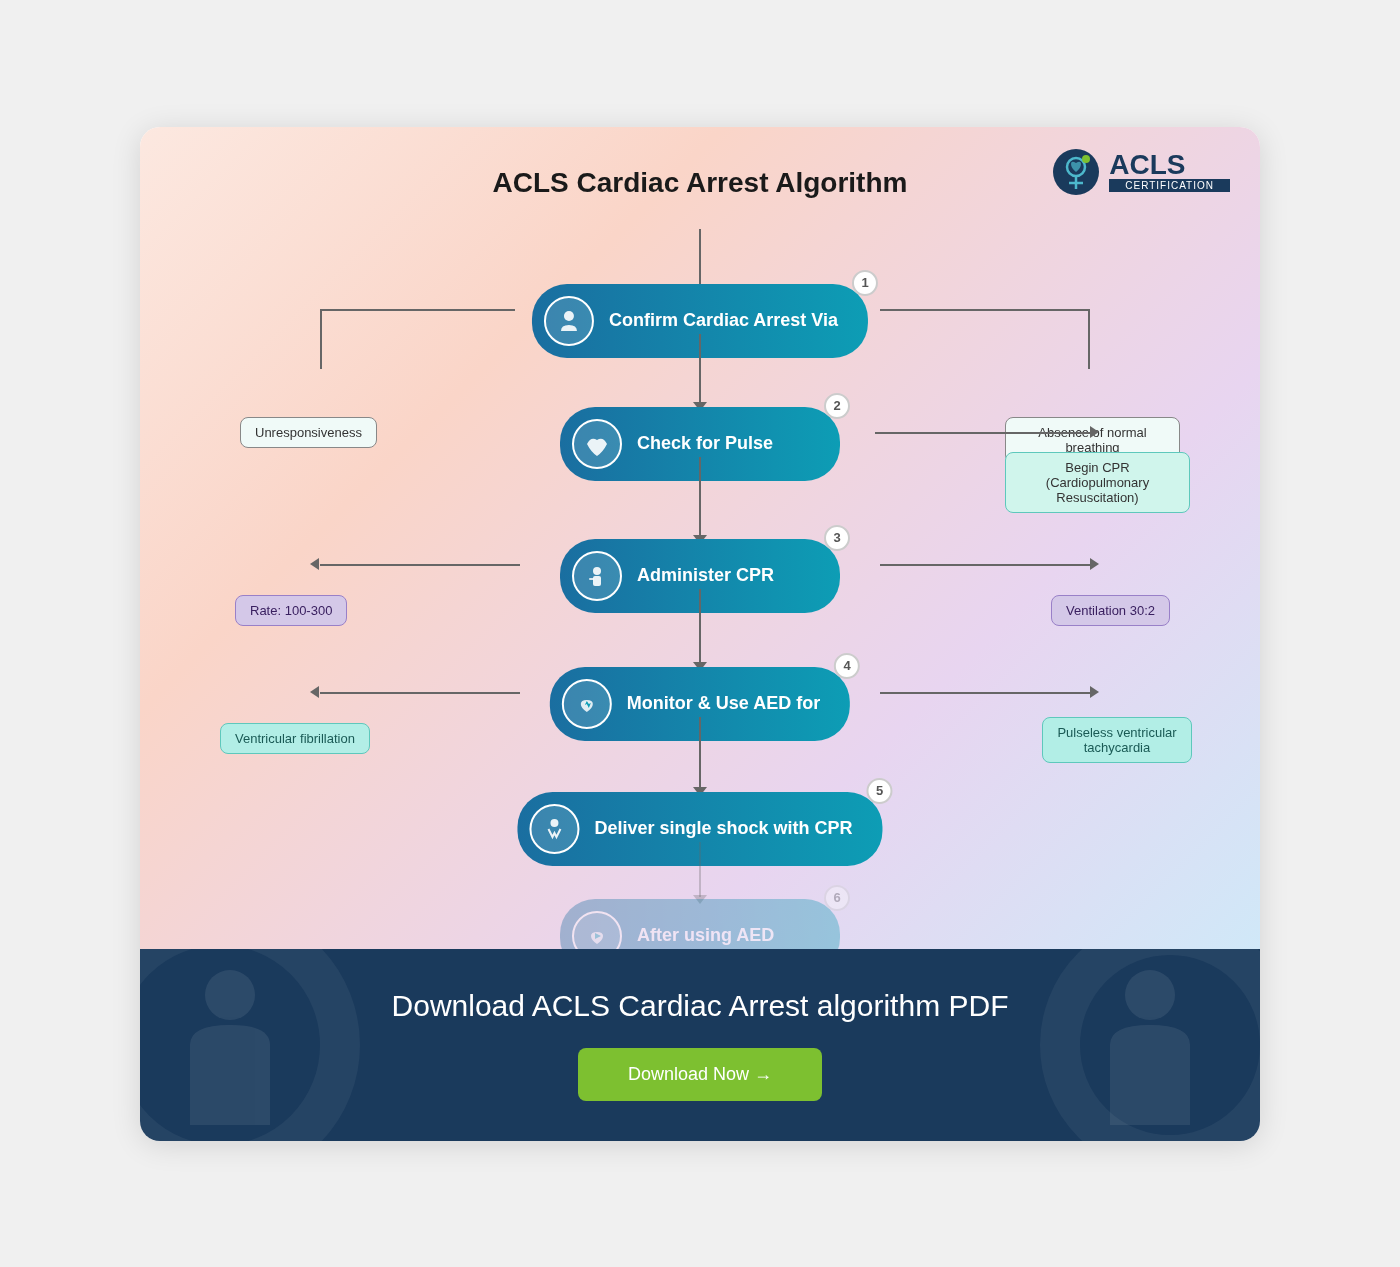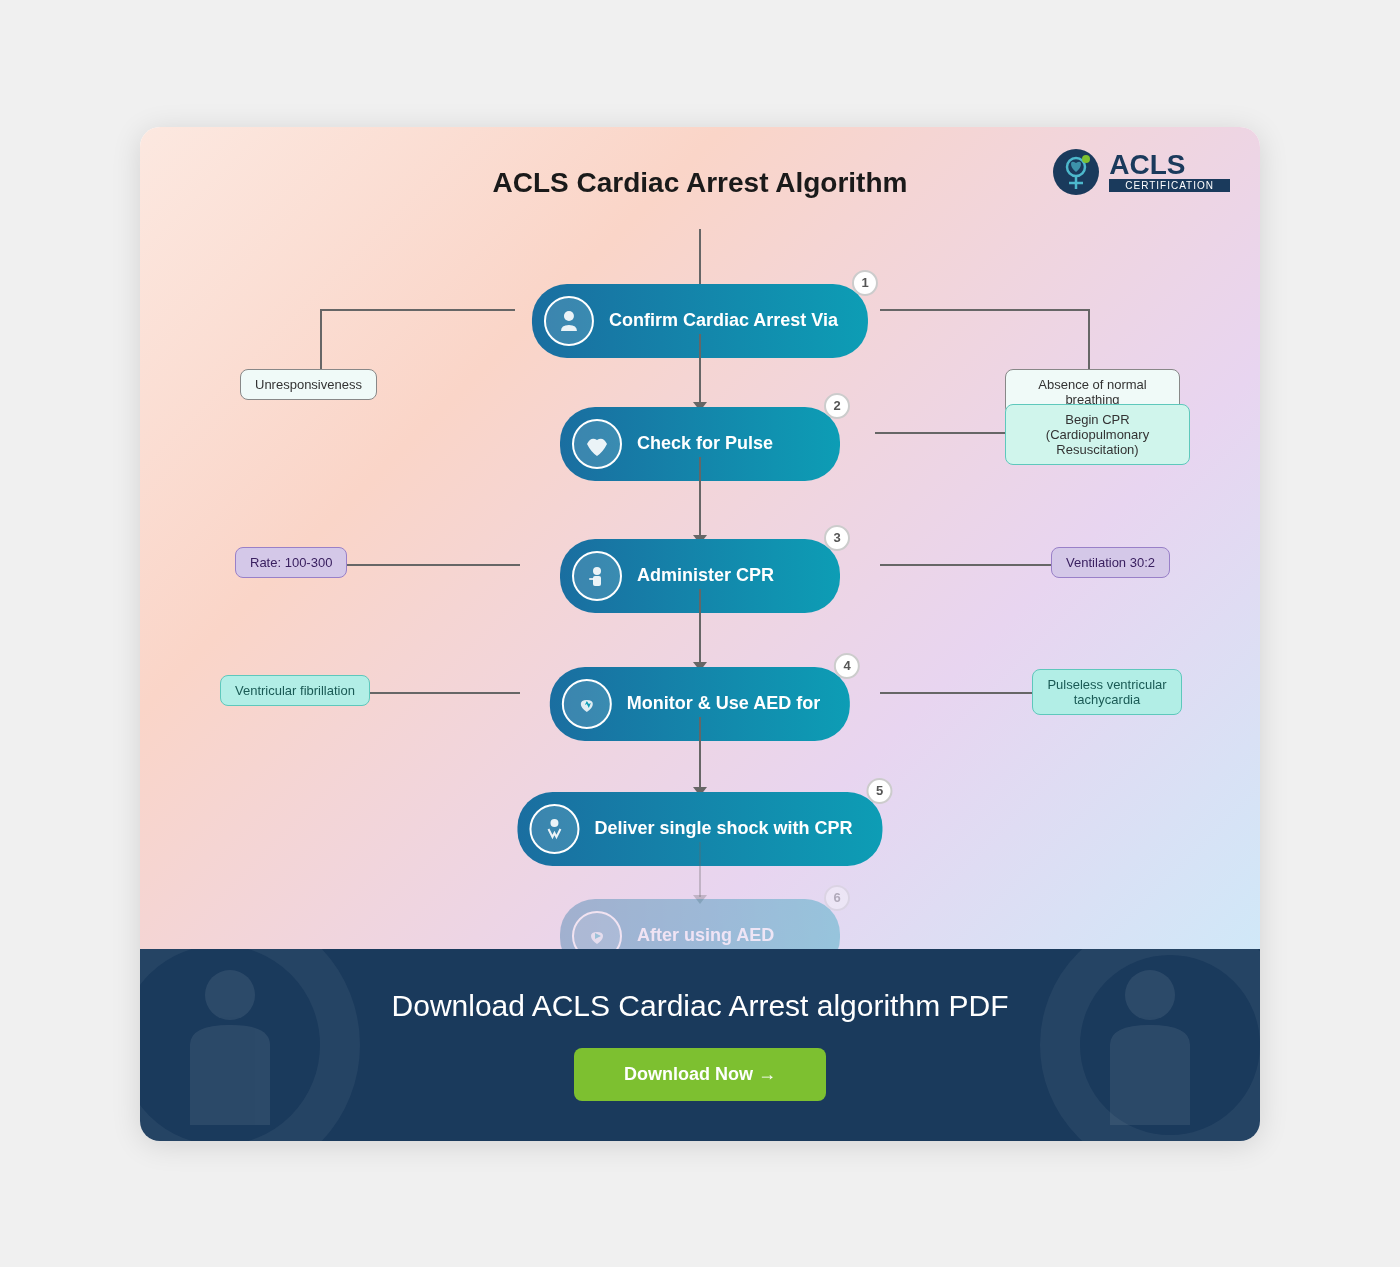--- a/index.html
+++ b/index.html
@@ -109,20 +109,21 @@
     }
     .side-box {
       border: 1.5px solid #888;
       background: #f0faf8;
       border-radius: 8px;
       padding: 7px 14px;
       font-size: 13px;
       color: #333;
       text-align: center;
       max-width: 160px;
+      margin-top: 48px;
     }
     .side-box-teal {
       background: #b2eee6;
       border: 1.5px solid #5ec8bc;
       color: #1a5a55;
       font-size: 13px;
     }
     .side-box-purple {
       background: #d4c8e8;
       border: 1.5px solid #9980c8;
@@ -214,21 +215,21 @@
     .download-title {
       font-size: 30px;
       font-weight: 400;
       color: white;
       margin-bottom: 25px;
     }
     .download-btn {
       background: #7dc030;
       color: white;
       font-size: 18px;
-      font-weight: 700;
+      font-weight: 400;
       padding: 16px 50px;
       border-radius: 8px;
       border: none;
       cursor: pointer;
       display: inline-block;
       text-decoration: none;
     }
     .step-box-5 {
       min-width: 250px;
     }
@@ -369,21 +370,21 @@
       <div class="hline" style="top:463px; left:140px; width:200px;"></div>
       <div class="arrow-tip-right" style="top:457px; left:130px; transform:rotate(180deg);"></div>
       <div class="snode" style="top:446px; left:40px;">
         <div class="side-box side-box-teal" style="max-width:165px;">
           <span>Ventricular fibrillation</span>
         </div>
       </div>
 
       <div class="hline" style="top:463px; right:130px; width:210px;"></div>
       <div class="arrow-tip-right" style="top:457px; right:121px;"></div>
-      <div class="snode" style="top:440px; right:38px;">
+      <div class="snode" style="top:440px; right:28px;">
         <div class="side-box side-box-teal" style="max-width:150px;">
           <span>Pulseless ventricular
 tachycardia</span>
         </div>
       </div>
 
       <div class="vline" style="top:488px; height:72px;"></div>
       <div class="arrow-tip-down" style="top:558px;"></div>
 
       <div class="node" style="top:563px;">

